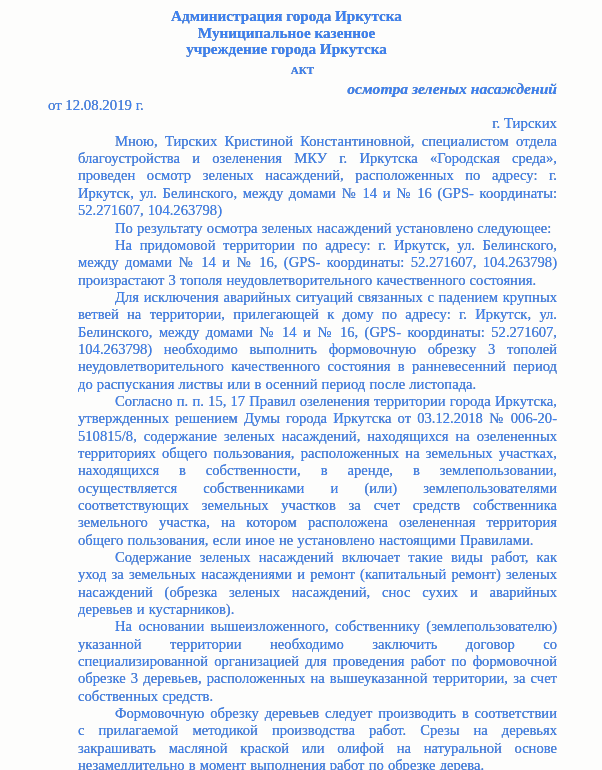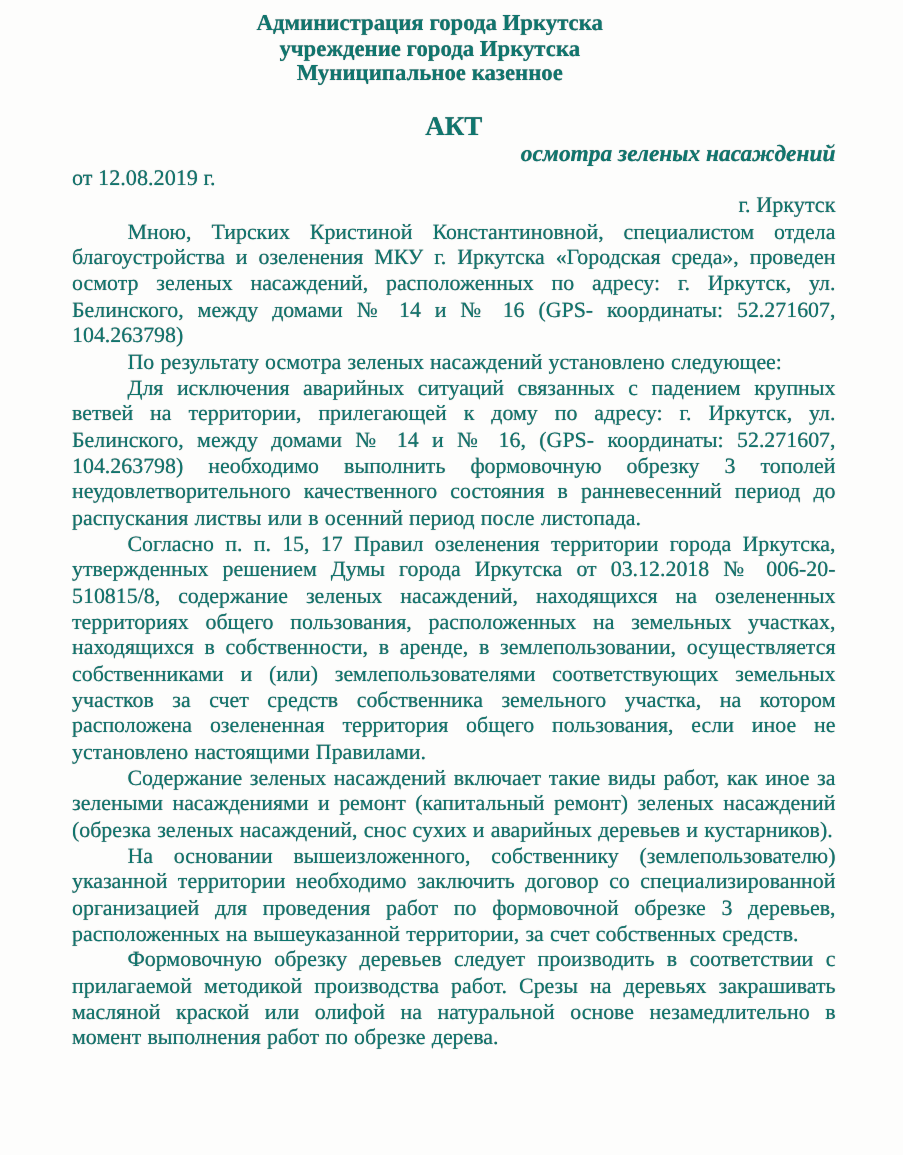--- a/index.html
+++ b/index.html
@@ -6,38 +6,38 @@
   html, body { width: 602px; background: #e9e9e9; }
   body {
     font-family: "Liberation Serif", "DejaVu Serif", serif;
     -webkit-font-smoothing: antialiased;
   }
   .page {
     position: relative;
     width: 602px;
     height: 770px;
     background: #fdfdfc;
-    color: #0f766e;
+    color: #3b82f6;
     padding: 8px 45px 0 48px;
     overflow: hidden;
     text-shadow: 0 0 0.6px rgba(35,35,38,0.65); 
   }
   .doc-header {
     text-align: center;
     font-weight: bold;
     font-size: 15.2px;
     line-height: 16.6px;
     margin-right: 32px; 
   }
   .doc-title {
     text-align: center;
     font-weight: bold;
-    font-size: 18px;
+    font-size: 11px;
     line-height: 17px;
-    margin-top: 18px;
+    margin-top: 4px;
   }
   .doc-subtitle {
     text-align: right;
     font-weight: bold;
     font-style: italic;
     font-size: 15.6px;
     line-height: 17px;
     margin-top: 1px;
   }
   .date-line {
@@ -54,45 +54,47 @@
   }
   .doc-body {
     margin-top: 1px;
     font-size: 14.6px;
     line-height: 17.35px;
     text-align: justify;
   }
   .para {
     text-indent: 37px;
     word-spacing: 0.5px;
+    margin-left: 30px;
   }
   .para.bold {
     font-weight: normal;
   }
 </style>
 </head>
 <body>
 
 <div class="page">
 
   <div class="doc-header">
     <div>Администрация города Иркутска</div>
+    <div>Муниципальное казенное</div>
     <div>учреждение города Иркутска</div>
-    <div>Муниципальное казенное</div>
   </div>
 
   <div class="doc-title">АКТ</div>
   <div class="doc-subtitle">осмотра зеленых насаждений</div>
 
   <div class="date-line">от 12.08.2019 г.</div>
-  <div class="place-line">г. Иркутск</div>
+  <div class="place-line">г. Тирских</div>
 
   <div class="doc-body">
     <p class="para">Мною, Тирских Кристиной Константиновной, специалистом отдела благоустройства и озеленения МКУ г. Иркутска «Городская среда», проведен осмотр зеленых насаждений, расположенных по адресу: г. Иркутск, ул. Белинского, между домами № 14 и № 16 (GPS- координаты: 52.271607, 104.263798)</p>
     <p class="para bold">По результату осмотра зеленых насаждений установлено следующее:</p>
+    <p class="para">На придомовой территории по адресу: г. Иркутск, ул. Белинского, между домами № 14 и № 16, (GPS- координаты: 52.271607, 104.263798) произрастают 3 тополя неудовлетворительного качественного состояния.</p>
     <p class="para">Для исключения аварийных ситуаций связанных с падением крупных ветвей на территории, прилегающей к дому по адресу: г. Иркутск, ул. Белинского, между домами № 14 и № 16, (GPS- координаты: 52.271607, 104.263798)  необходимо выполнить формовочную обрезку 3 тополей неудовлетворительного качественного состояния в ранневесенний период до распускания листвы или в осенний период после листопада.</p>
     <p class="para">Согласно п. п. 15, 17 Правил озеленения территории города Иркутска, утвержденных решением Думы города Иркутска от 03.12.2018 № 006-20-510815/8, содержание зеленых насаждений, находящихся на озелененных территориях общего пользования, расположенных на земельных участках, находящихся в собственности, в аренде, в землепользовании, осуществляется собственниками и (или) землепользователями соответствующих земельных участков за счет средств собственника земельного участка, на котором расположена озелененная территория общего пользования, если иное не установлено настоящими Правилами.</p>
-    <p class="para">Содержание зеленых насаждений включает такие виды работ, как иное за зелеными насаждениями и ремонт (капитальный ремонт) зеленых насаждений (обрезка зеленых насаждений, снос сухих и аварийных деревьев и кустарников).</p>
+    <p class="para">Содержание зеленых насаждений включает такие виды работ, как уход за земельных насаждениями и ремонт (капитальный ремонт) зеленых насаждений (обрезка зеленых насаждений, снос сухих и аварийных деревьев и кустарников).</p>
     <p class="para">На основании вышеизложенного, собственнику (землепользователю) указанной территории необходимо заключить договор со специализированной организацией для проведения работ по формовочной обрезке 3 деревьев, расположенных на вышеуказанной территории, за счет собственных средств.</p>
     <p class="para">Формовочную обрезку деревьев следует производить в соответствии с прилагаемой методикой производства работ. Срезы на деревьях закрашивать масляной краской или олифой на натуральной основе незамедлительно в момент выполнения работ по обрезке дерева.</p>
   </div>
 
 </div>
 
 </body></html>

